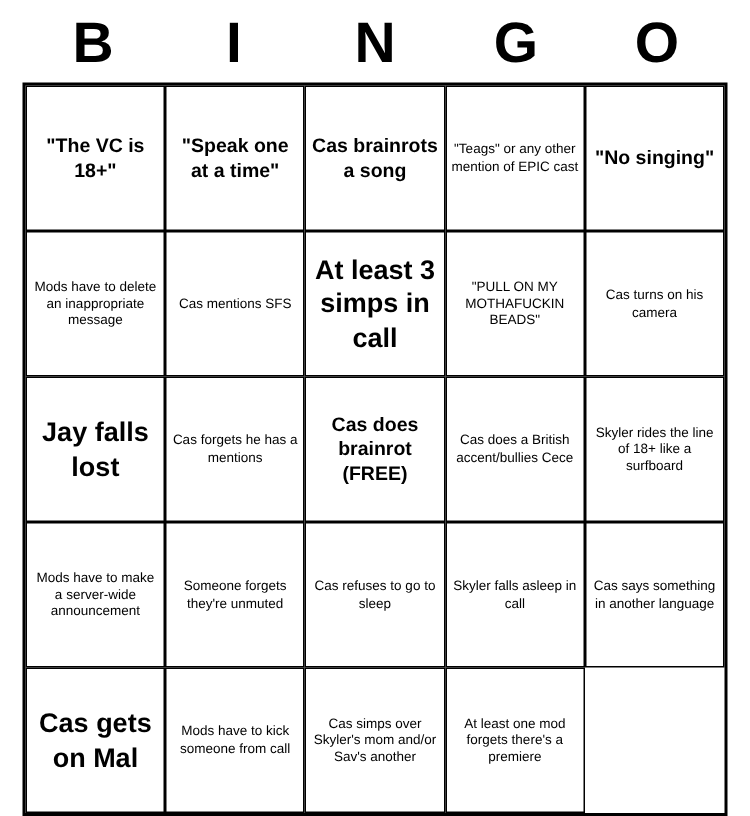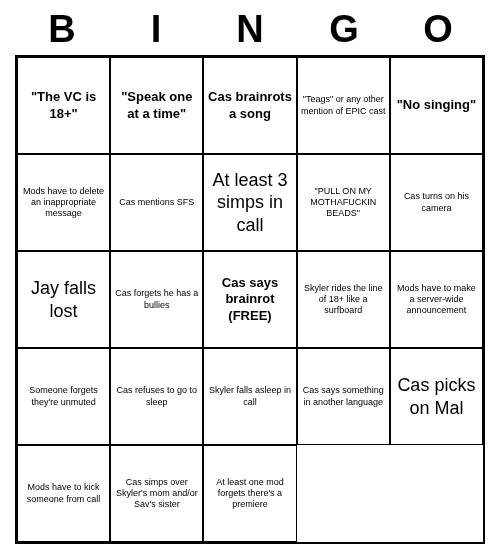--- a/index.html
+++ b/index.html
@@ -42,21 +42,21 @@
       justify-content: center;
       text-align: center;
       padding: 3px;
       font-size: 10px;
       line-height: 1.25;
       font-family: Arial, sans-serif;
       min-height: 88px;
     }
     .cell.large-text {
       font-size: 18px;
-      font-weight: normal;
+      font-weight: bold;
     }
     .cell.medium-text {
       font-size: 13px;
       font-weight: bold;
     }
     .cell.small-text {
       font-size: 9px;
     }
   </style>
 </head>
@@ -75,25 +75,26 @@
     <div class="cell medium-text">"Speak one at a time"</div>
     <div class="cell medium-text">Cas brainrots a song</div>
     <div class="cell small-text">"Teags" or any other mention of EPIC cast</div>
     <div class="cell medium-text">"No singing"</div>
     <div class="cell small-text">Mods have to delete an inappropriate message</div>
     <div class="cell small-text">Cas mentions SFS</div>
     <div class="cell large-text">At least 3 simps in call</div>
     <div class="cell small-text">"PULL ON MY MOTHAFUCKIN BEADS"</div>
     <div class="cell small-text">Cas turns on his camera</div>
     <div class="cell large-text">Jay falls lost</div>
-    <div class="cell small-text">Cas forgets he has a bullies</div>
-    <div class="cell medium-text">Cas says brainrot (FREE)</div>
+    <div class="cell small-text">Cas forgets he has a mentions</div>
+    <div class="cell medium-text">Cas does brainrot (FREE)</div>
+    <div class="cell small-text">Cas does a British accent/bullies Cece</div>
     <div class="cell small-text">Skyler rides the line of 18+ like a surfboard</div>
     <div class="cell small-text">Mods have to make a server-wide announcement</div>
     <div class="cell small-text">Someone forgets they're unmuted</div>
     <div class="cell small-text">Cas refuses to go to sleep</div>
     <div class="cell small-text">Skyler falls asleep in call</div>
     <div class="cell small-text">Cas says something in another language</div>
-    <div class="cell large-text">Cas picks on Mal</div>
+    <div class="cell large-text">Cas gets on Mal</div>
     <div class="cell small-text">Mods have to kick someone from call</div>
-    <div class="cell small-text">Cas simps over Skyler's mom and/or Sav's sister</div>
+    <div class="cell small-text">Cas simps over Skyler's mom and/or Sav's another</div>
     <div class="cell small-text">At least one mod forgets there's a premiere</div>
   </div>
 
 </body></html>

